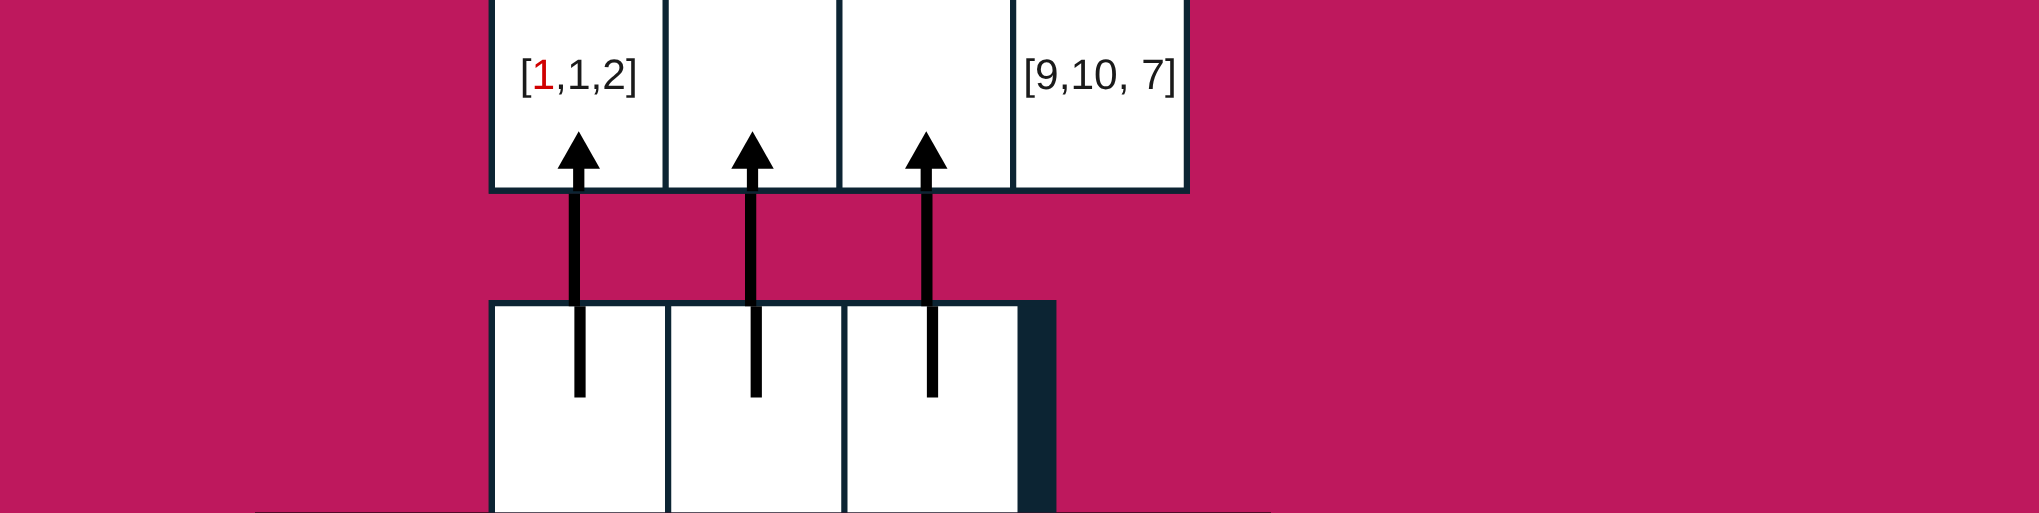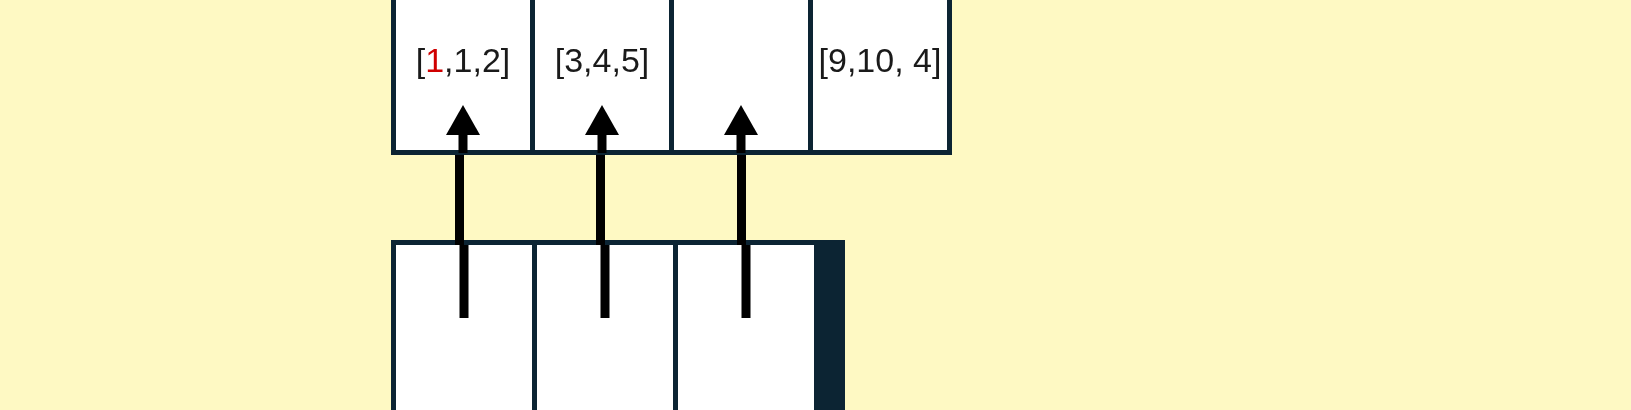--- a/index.html
+++ b/index.html
@@ -13,21 +13,21 @@
     position: relative;
     overflow: hidden;
     font-family: "Liberation Sans", sans-serif;
   }
 
   #stage {
     position: absolute;
     left: 0; top: 0;
     width: 1631px;
     height: 410px;
-    background: #fef9c3;
+    background: #be185d;
   }
 
   
   .cell-row {
     position: absolute;
     display: flex;
     box-sizing: border-box;
     background: #0c2433;
     border: 5px solid #0c2433;
     gap: 5px;
@@ -146,36 +146,35 @@
 
     <div class="cell">
       <div class="cell-text"><span>[</span><span class="hl">1</span><span>,1,2]</span></div>
       <div class="arrow-up">
         <div class="arrow-head"></div>
         <div class="arrow-shaft"></div>
       </div>
     </div>
 
     <div class="cell">
-      <div class="cell-text">[3,4,5]</div>
       <div class="arrow-up">
         <div class="arrow-head"></div>
         <div class="arrow-shaft"></div>
       </div>
     </div>
 
     <div class="cell">
       <div class="arrow-up">
         <div class="arrow-head"></div>
         <div class="arrow-shaft"></div>
       </div>
     </div>
 
     <div class="cell">
-      <div class="cell-text">[9,10, 4]</div>
+      <div class="cell-text">[9,10, 7]</div>
     </div>
 
   </div>
 
   <div class="cell-row" id="row-bottom">
 
     <div class="cell">
       <div class="stub-line"></div>
       <div class="cell-text"></div>
     </div>

